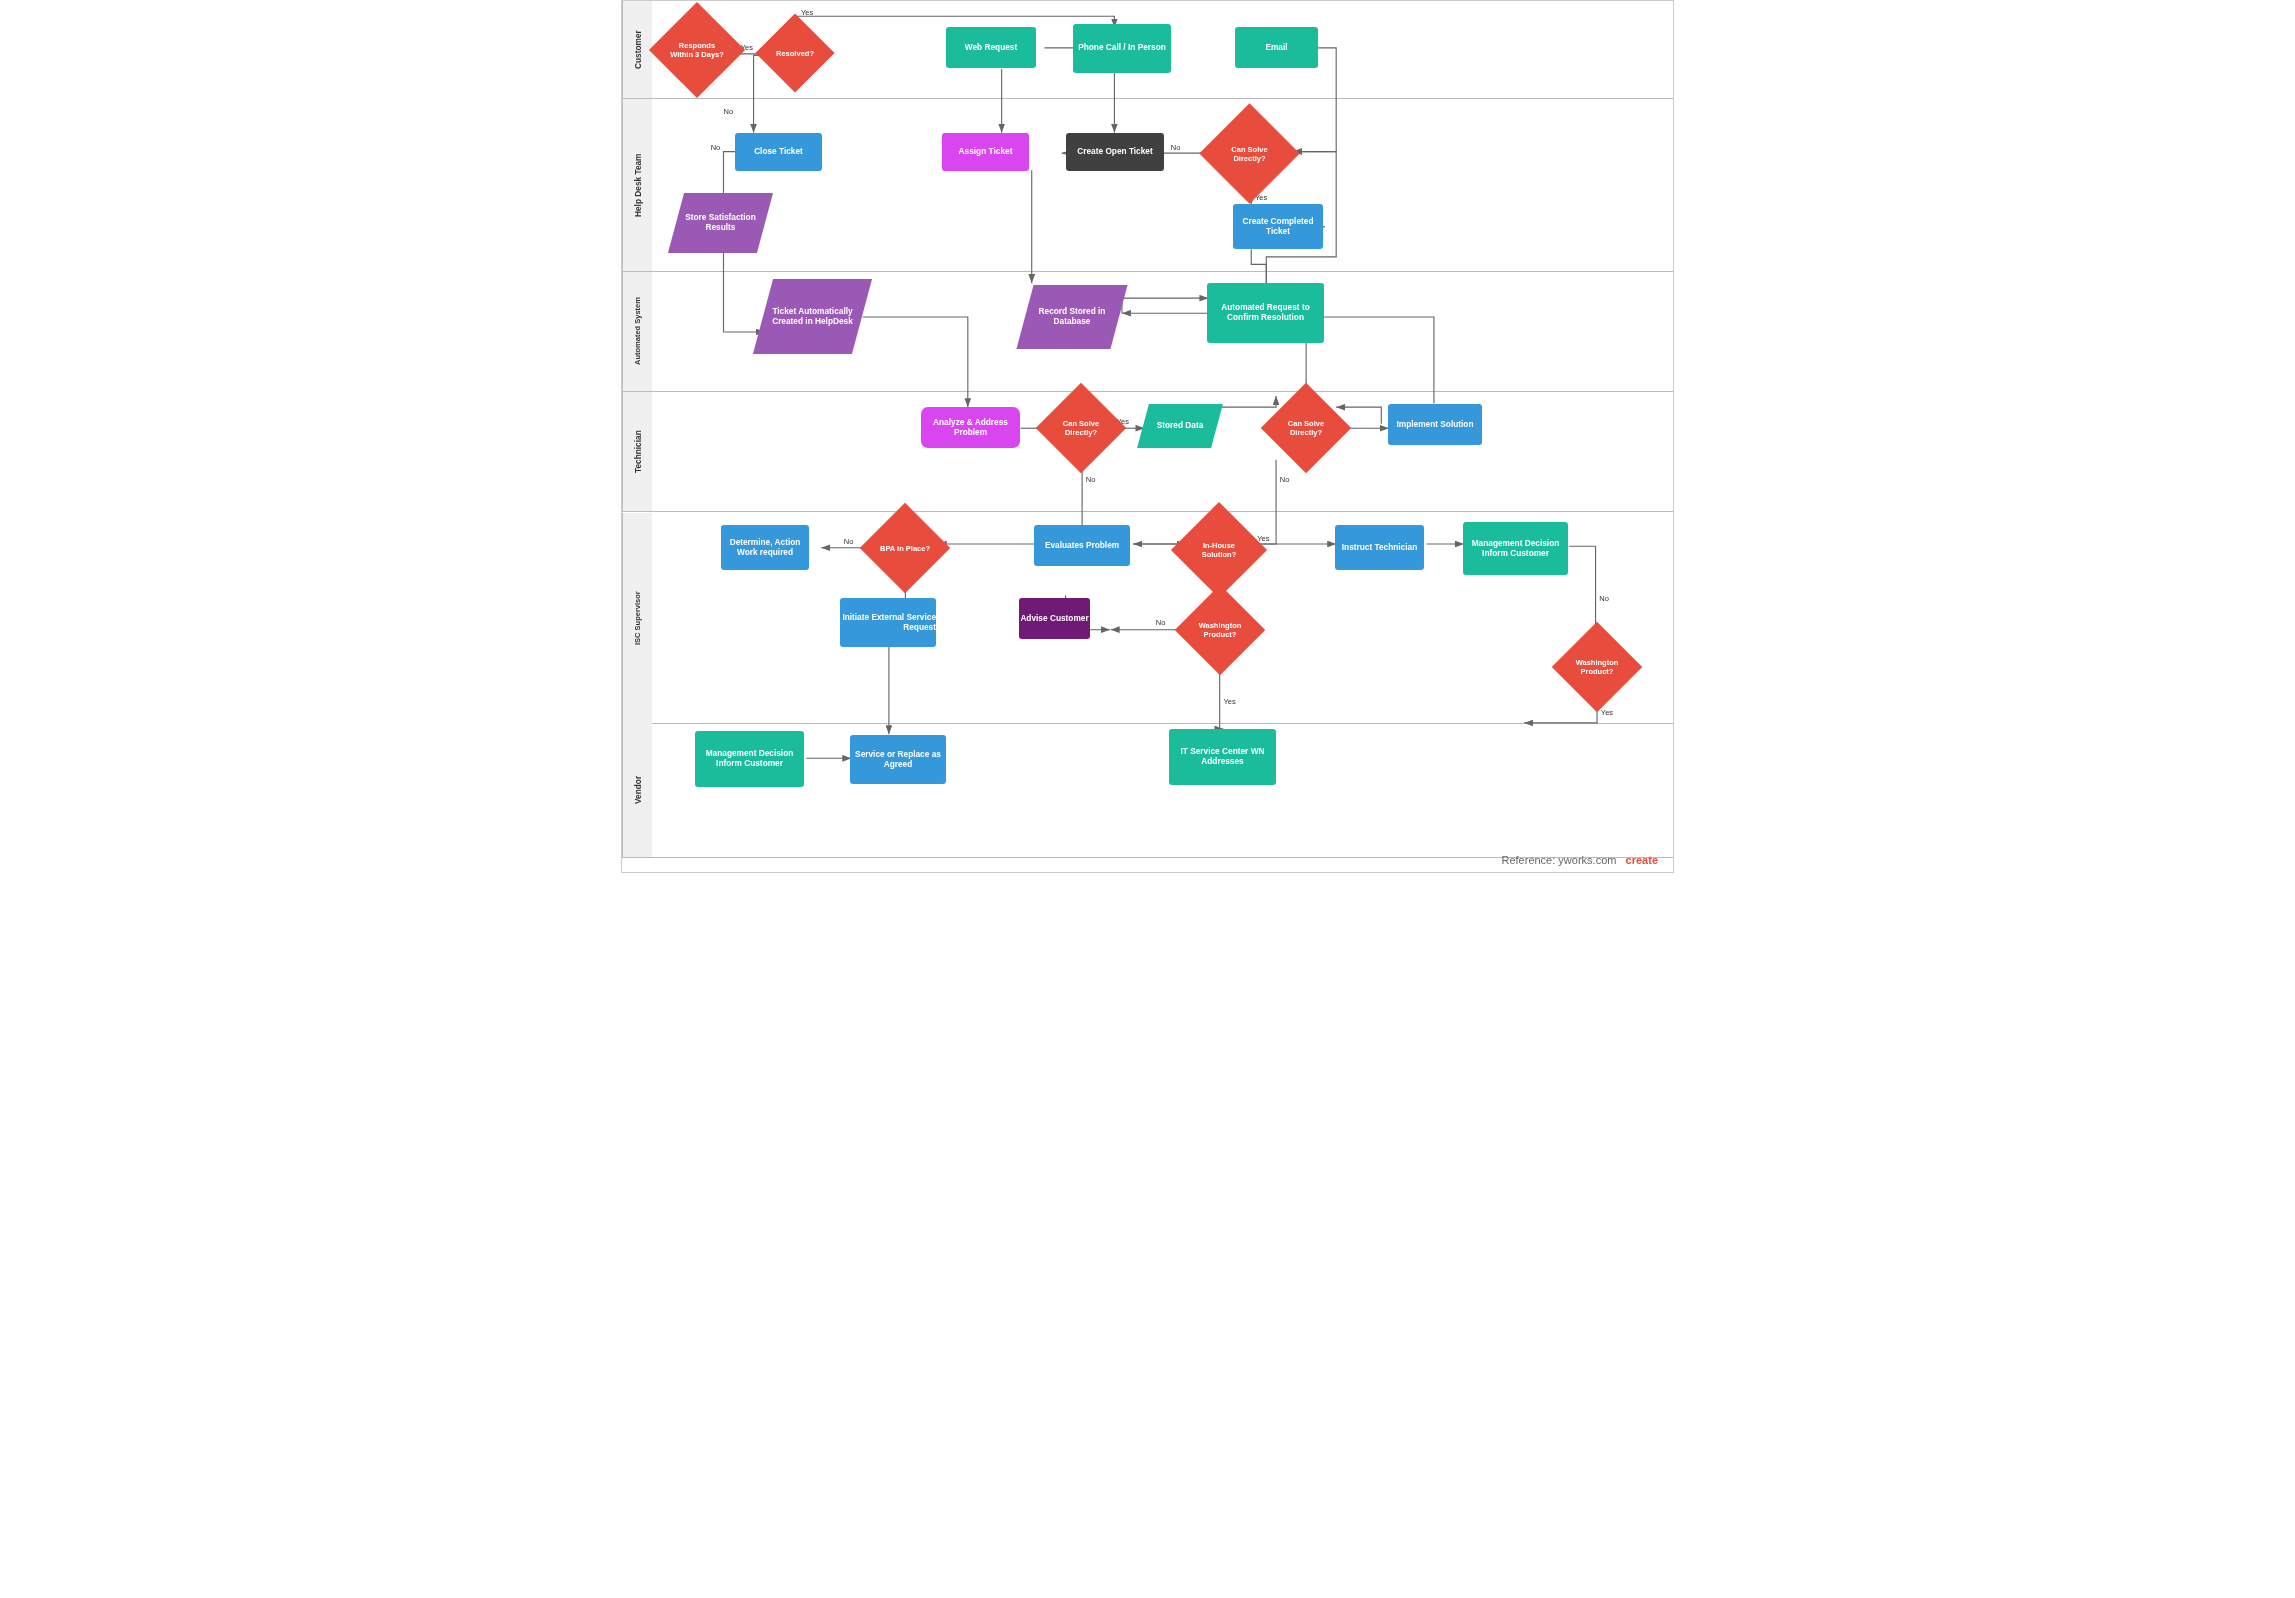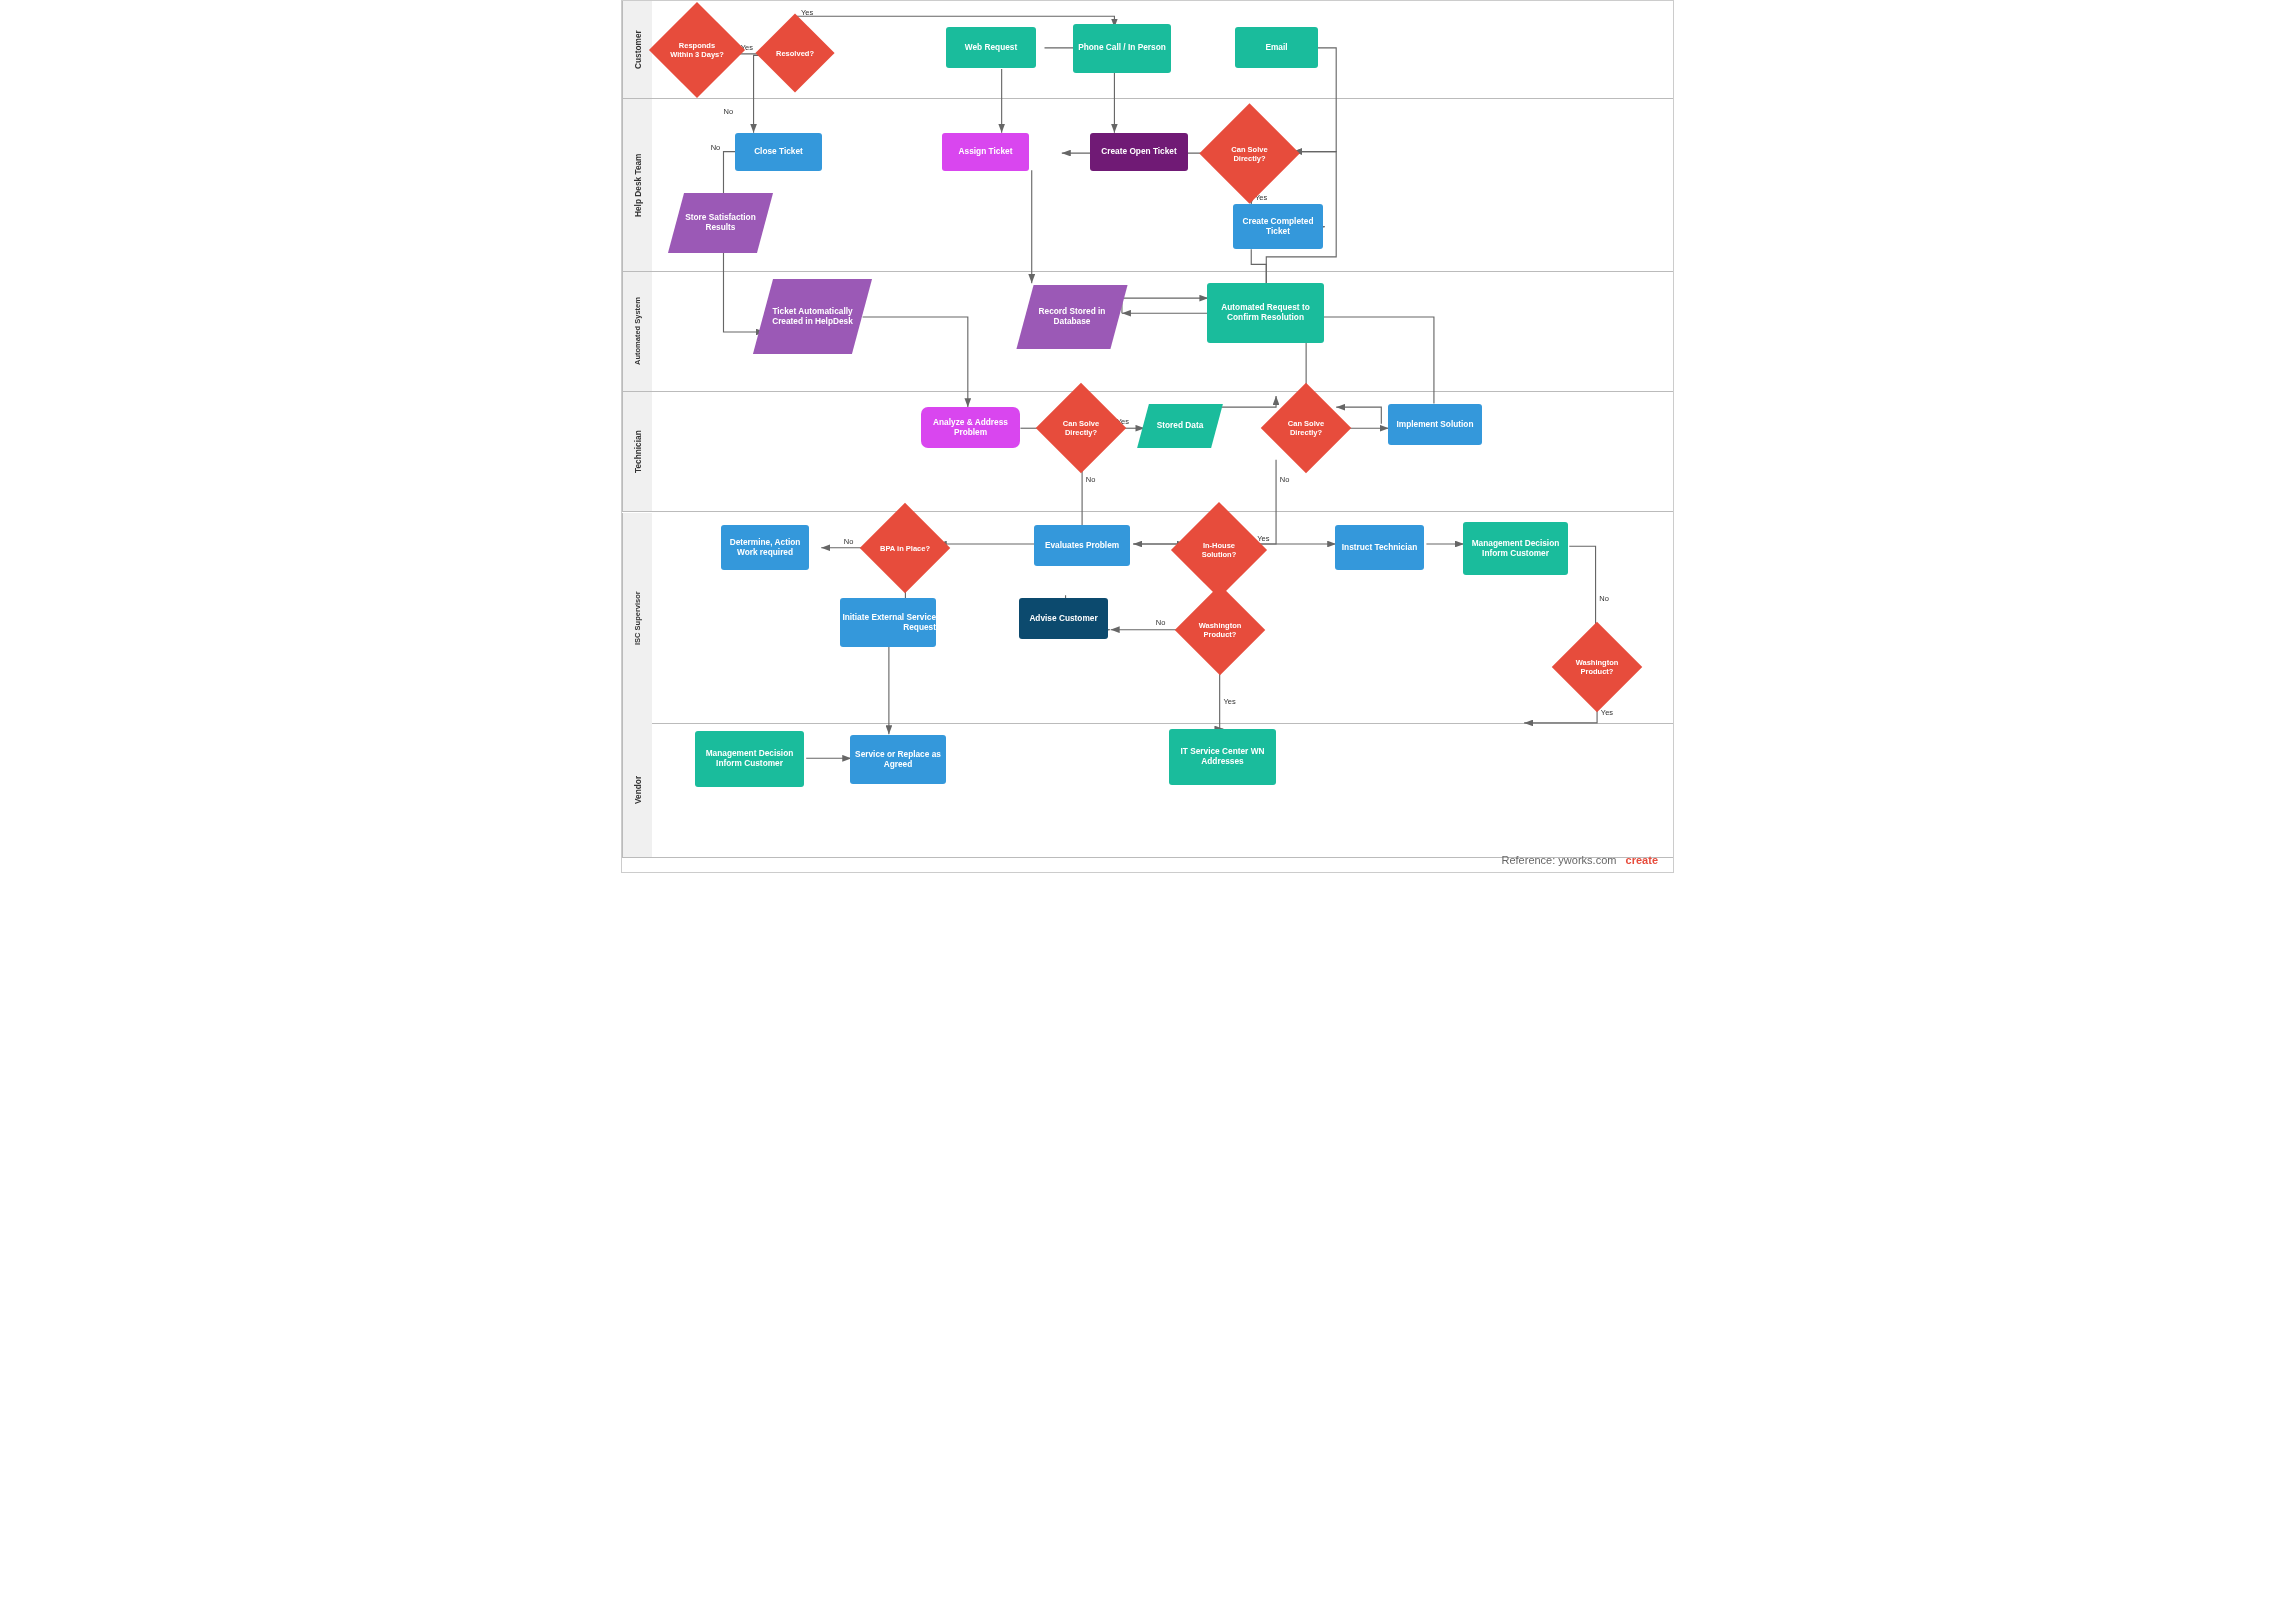--- a/index.html
+++ b/index.html
@@ -244,21 +244,21 @@
   </div>
 
   <div class="node rect" style="position:absolute;top:132px;left:113px;width:87px;height:38px;background:#3498db;">
     <span>Close Ticket</span>
   </div>
 
   <div class="node rect" style="position:absolute;top:132px;left:320px;width:87px;height:38px;background:#d946ef;">
     <span>Assign Ticket</span>
   </div>
 
-  <div class="node rect" style="position:absolute;top:132px;left:468px;width:98px;height:38px;background:#701a75;">
+  <div class="node rect" style="position:absolute;top:132px;left:444px;width:98px;height:38px;background:#404040;">
     <span>Create Open Ticket</span>
   </div>
 
   <div class="node diamond" style="position:absolute;top:117px;left:592px;width:71px;height:71px;background:#e74c3c;">
     <div class="diamond-inner">Can Solve Directly?</div>
   </div>
 
   <div class="node parallelogram" style="position:absolute;top:192px;left:54px;width:89px;height:60px;background:#9b59b6;">
     <div class="parallelogram-inner">Store Satisfaction Results</div>
   </div>
@@ -320,21 +320,21 @@
   </div>
 
   <div class="node rect" style="position:absolute;top:521px;left:841px;width:105px;height:53px;background:#1abc9c;">
     <span>Management Decision Inform Customer</span>
   </div>
 
   <div class="node rect" style="position:absolute;top:597px;left:218px;width:96px;height:49px;background:#3498db;text-align:right;">
     <span>Initiate External Service Request</span>
   </div>
 
-  <div class="node rect" style="position:absolute;top:597px;left:397px;width:89px;height:41px;background:#0c4a6e;">
+  <div class="node rect" style="position:absolute;top:597px;left:397px;width:71px;height:41px;background:#701a75;">
     <span>Advise Customer</span>
   </div>
 
   <div class="node diamond" style="position:absolute;top:597px;left:566px;width:64px;height:64px;background:#e74c3c;">
     <div class="diamond-inner">Washington Product?</div>
   </div>
 
   <div class="node diamond" style="position:absolute;top:634px;left:943px;width:64px;height:64px;background:#e74c3c;">
     <div class="diamond-inner">Washington Product?</div>
   </div>

